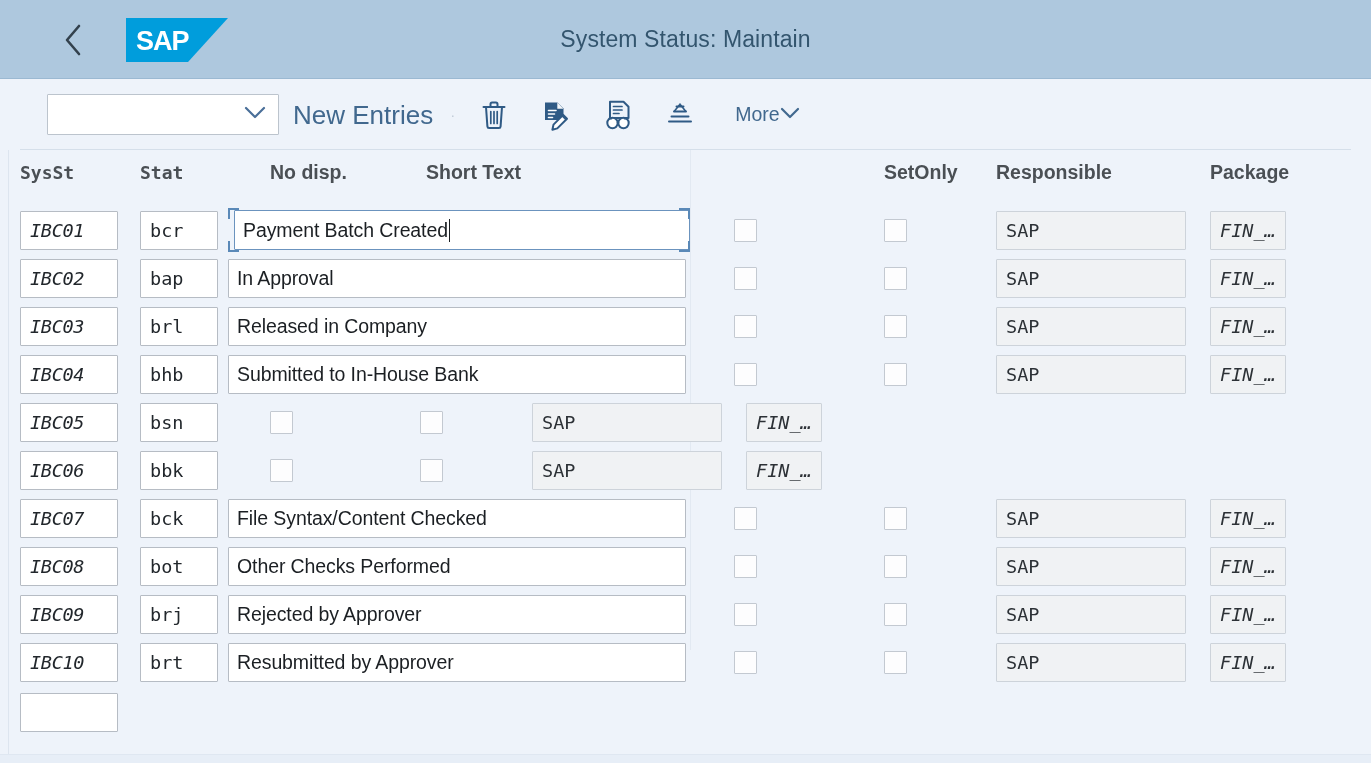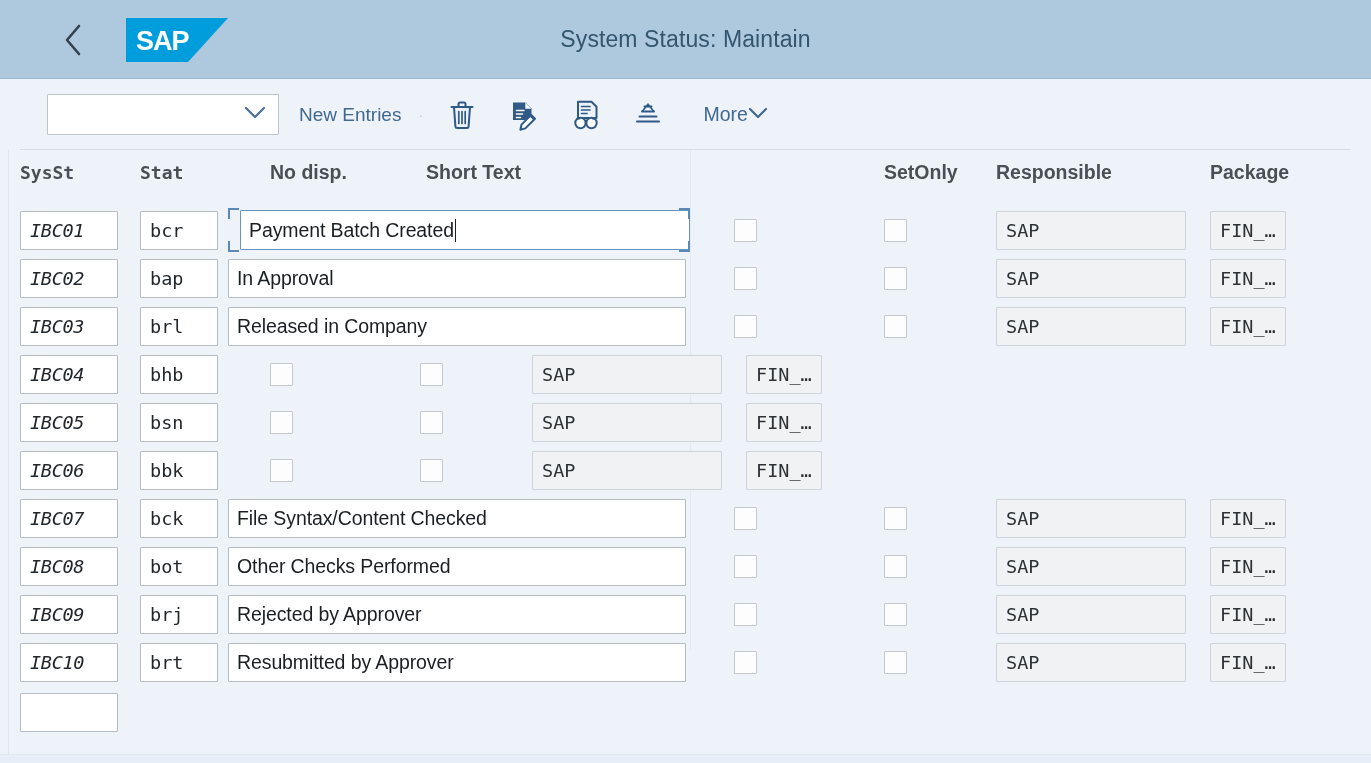--- a/index.html
+++ b/index.html
@@ -98,22 +98,22 @@
     display: flex;
     align-items: center;
     justify-content: flex-end;
     box-sizing: border-box;
     padding-right: 12px;
     cursor: pointer;
   }
   .variant-select .chev { display:block; }
 
   .tb-text-btn {
-    margin-left: 20px;
-    font-size: 19px;
+    margin-left: 14px;
+    font-size: 26px;
     color: #41688e;
     cursor: pointer;
     white-space: nowrap;
     line-height: 1;
   }
 
   .tb-sep {
     margin-left: 17px;
     color: #c2ccd8;
     font-size: 15px;
@@ -249,35 +249,35 @@
     letter-spacing: -0.1px;
   }
 
   .fld.ro {
     background: #f0f2f4;
     border: 1px solid #cdd3da;
     color: #2c3136;
     cursor: default;
   }
   .fld.resp { width: 190px; font-size: 18.5px; }
-  .fld.pkg  { width: 76px; font-size: 18.5px; }
+  .fld.pkg  { width: 76px; font-size: 18.5px; font-style: italic; }
 
   
   .focus-wrap {
     position: relative;
     width: 462px;
     height: 44px;
     display: flex;
     align-items: center;
   }
   .focus-wrap .fld.short {
     border: 1px solid #6b93be;
     height: 40px;
     width: 458px;
-    margin-left: 12px;
+    margin-left: 6px;
   }
   .corner {
     position: absolute;
     width: 9px;
     height: 9px;
     border-color: #5a89b8;
     border-style: solid;
     border-width: 0;
   }
   .corner.tl { top: 0; left: 0; border-top-width: 2px; border-left-width: 2px; }
@@ -518,20 +518,23 @@
               <div class="fld ro pkg">FIN_…</div>
             </div>
           </div>
           <div class="row">
             <div class="c-sysst">
               <div class="fld sysst">IBC04</div>
             </div>
             <div class="c-stat">
               <div class="fld stat">bhb</div>
             </div>
+            <div class="c-short">
+              <div class="fld short">Submitted to In-House Bank</div>
+            </div>
             <div class="c-nodisp">
               <div class="cbx"></div>
             </div>
             <div class="c-setonly">
               <div class="cbx"></div>
             </div>
             <div class="c-resp">
               <div class="fld ro resp">SAP</div>
             </div>
             <div class="c-pkg">

